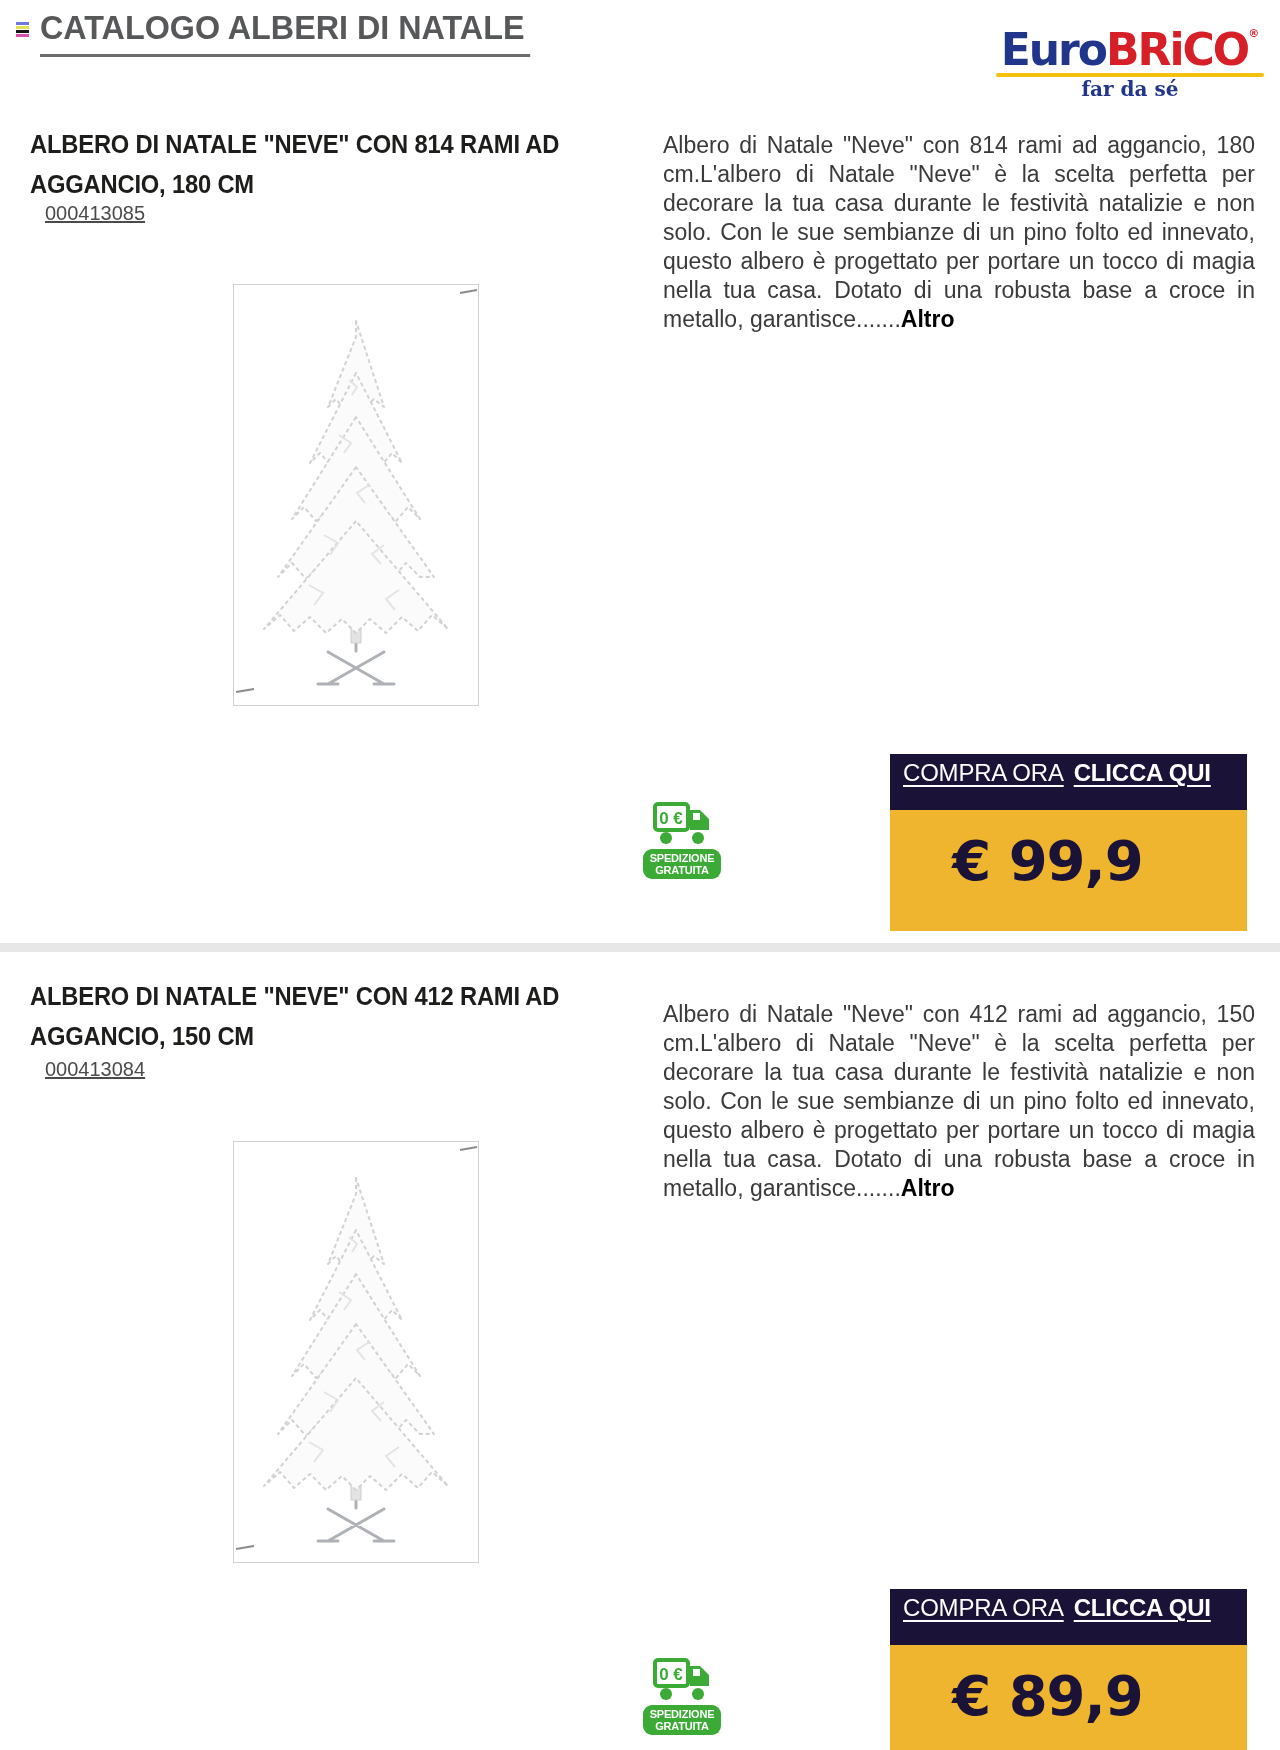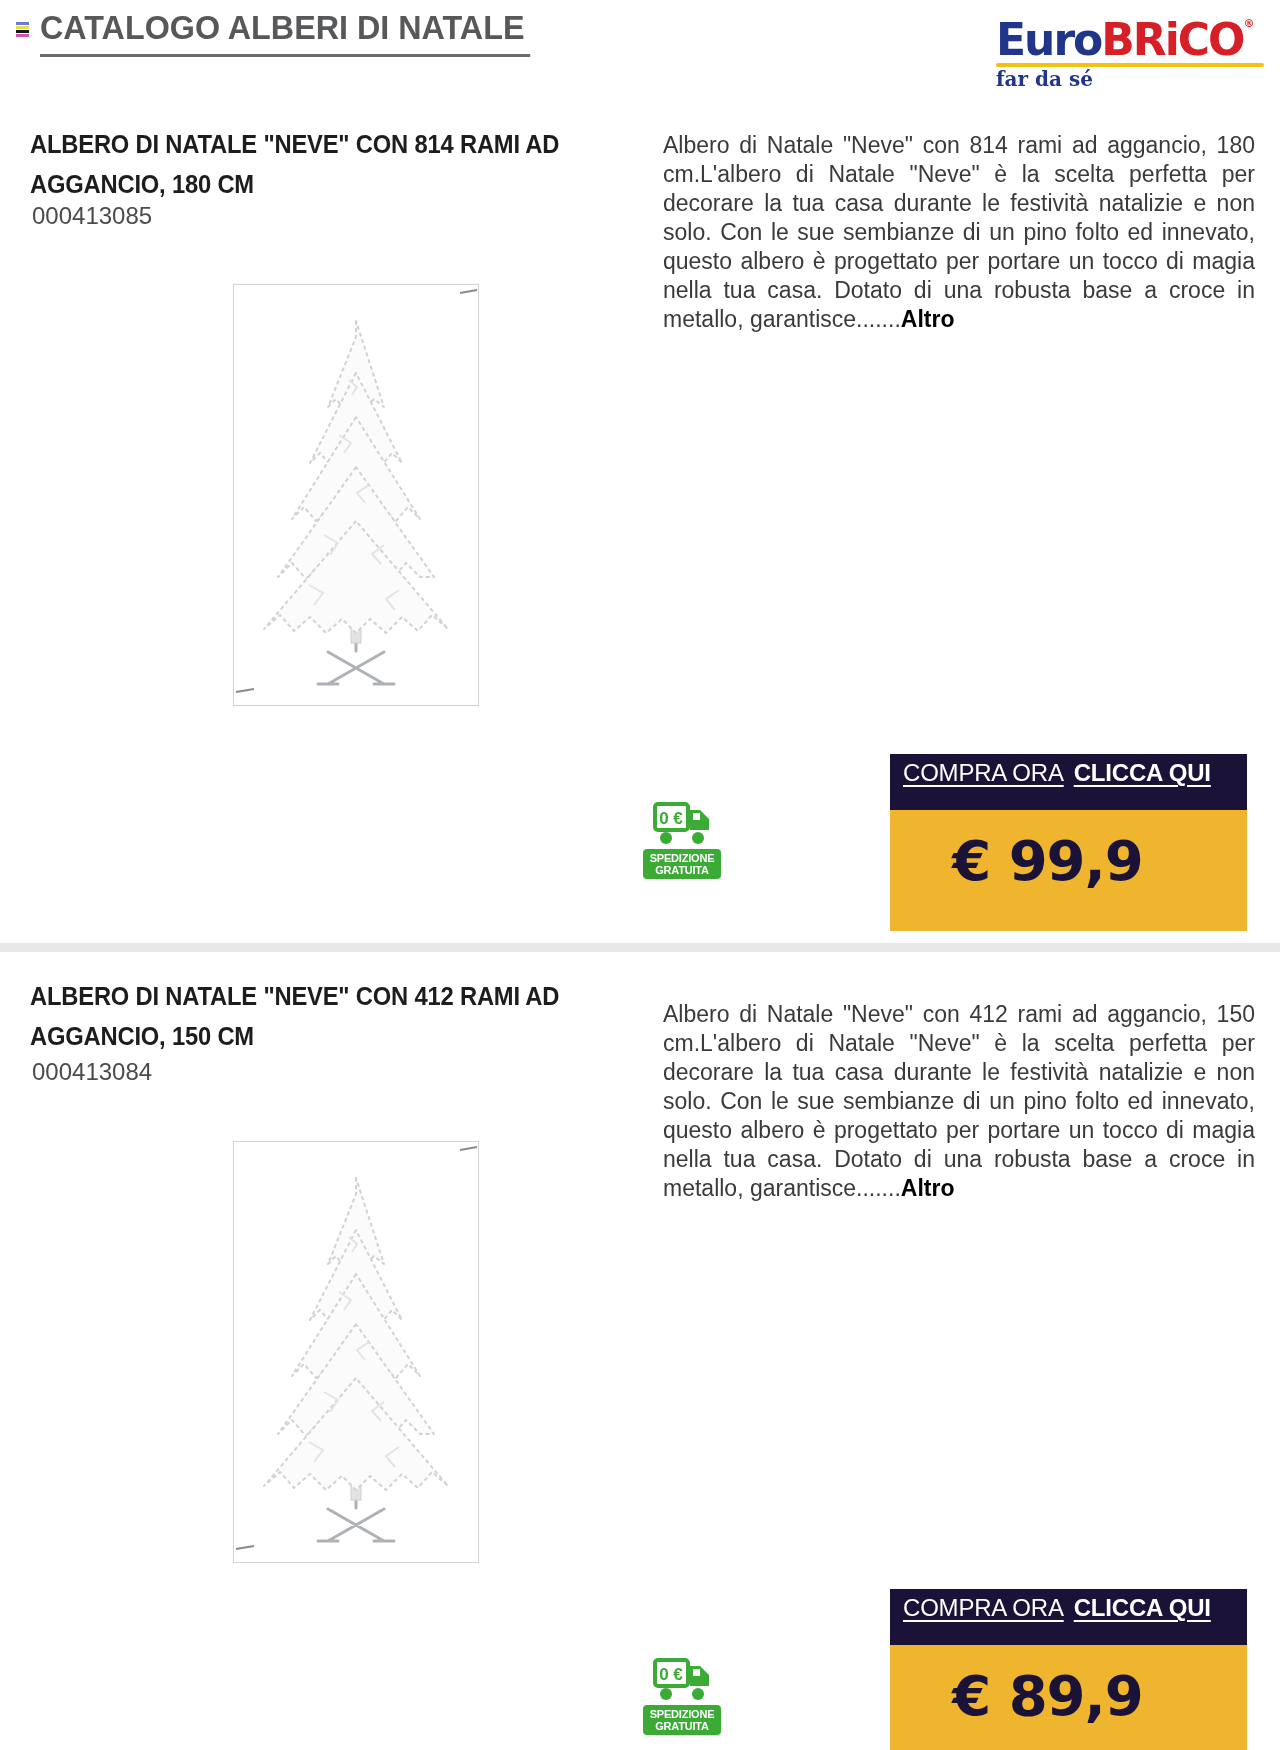--- a/index.html
+++ b/index.html
@@ -9,53 +9,53 @@
 
   
   .reg-marks{left:16px;top:22px;width:13px;}
   .reg-marks div{height:3px;margin-bottom:1px;}
   .rm1{background:#6f79d8;} .rm2{background:#e3e04e;} .rm3{background:#161616;} .rm4{background:#d94fae;}
 
   .page-title{left:40px;top:6px;font-size:34px;font-weight:bold;color:#57585a;
       letter-spacing:0px;border-bottom:3px solid #6b6b6b;padding:2px 6px 7px 0;
       transform:scaleX(.95);transform-origin:left top;white-space:nowrap;}
 
-  .logo{left:996px;top:2px;width:268px;text-align:left;}
+  .logo{left:996px;top:12px;width:268px;text-align:center;}
   .logo-word{font-family:"DejaVu Sans",sans-serif;font-weight:800;font-size:44px;
       letter-spacing:-2px;line-height:44px;white-space:nowrap;}
   .logo-euro{color:#21368b;} .logo-brico{color:#d61f26;}
   .logo-reg{font-size:11px;color:#d61f26;vertical-align:28px;letter-spacing:0;}
   .logo-line{height:4px;background:#f3c20e;margin-top:1px;border-radius:2px;}
   .logo-tag{font-family:"DejaVu Serif",serif;font-weight:bold;
       color:#21368b;font-size:20px;margin-top:0px;}
 
   
   .prod-title{left:30px;width:575px;font-size:25px;line-height:40px;font-weight:bold;
       color:#1d1d1b;letter-spacing:-.2px;transform:scaleX(.95);transform-origin:left top;}
-  .prod-sku{left:32px;font-size:24px;color:#4b4b4b;}
+  .prod-sku{left:45px;font-size:20px;color:#4b4b4b;text-decoration:underline;}
 
   .photo{left:233px;width:244px;height:420px;border:1px solid #d2d2d2;background:#fff;}
   .photo svg{display:block;width:100%;height:100%;}
 
   .desc{left:663px;width:592px;font-size:23px;line-height:29px;text-align:justify;color:#3a3a3a;}
   .desc .altro{font-weight:bold;color:#000000;cursor:pointer;}
 
   .buy{left:890px;width:357px;cursor:pointer;}
   .buy-bar{height:56px;background:#1b1238;color:#ffffff;font-size:24px;line-height:38px;
       padding-left:13px;white-space:nowrap;letter-spacing:-.2px;}
   .buy-bar .lbl{ text-decoration:underline;text-underline-offset:4px;}
   .buy-bar .strong{font-weight:bold;margin-left:10px;}
   .price-box{height:121px;background:#f0b52e;display:flex;align-items:center;justify-content:center;
       padding-right:42px;padding-bottom:20px;box-sizing:border-box;}
   .price{font-family:"DejaVu Sans",sans-serif;font-weight:bold;font-size:56px;
       color:#1b1238;letter-spacing:-1px;}
 
   .ship{width:78px;text-align:center;}
   .ship svg{display:block;margin:0 auto;}
-  .ship-label{margin-top:3px;background:#3bab36;color:#fff;border-radius:4px;
+  .ship-label{margin-top:3px;background:#3bab36;color:#fff;border-radius:9px;
       font-size:11px;font-weight:bold;line-height:12px;padding:3px 1px;letter-spacing:-.2px;}
 
   .divider{left:0;top:943px;width:1280px;height:9px;background:#e7e7e7;}
 
   
   .tree-layer{fill:#fbfbfb;stroke:#d2d2d2;stroke-width:2;stroke-dasharray:4 3;stroke-linejoin:round;}
   .tree-tex{fill:none;stroke:#e4e4e4;stroke-width:2;}
   .stand{fill:none;stroke:#aeb2b6;stroke-width:3;stroke-linecap:round;}
   .cmark{stroke:#8b8b8b;stroke-width:2;}
 </style>

